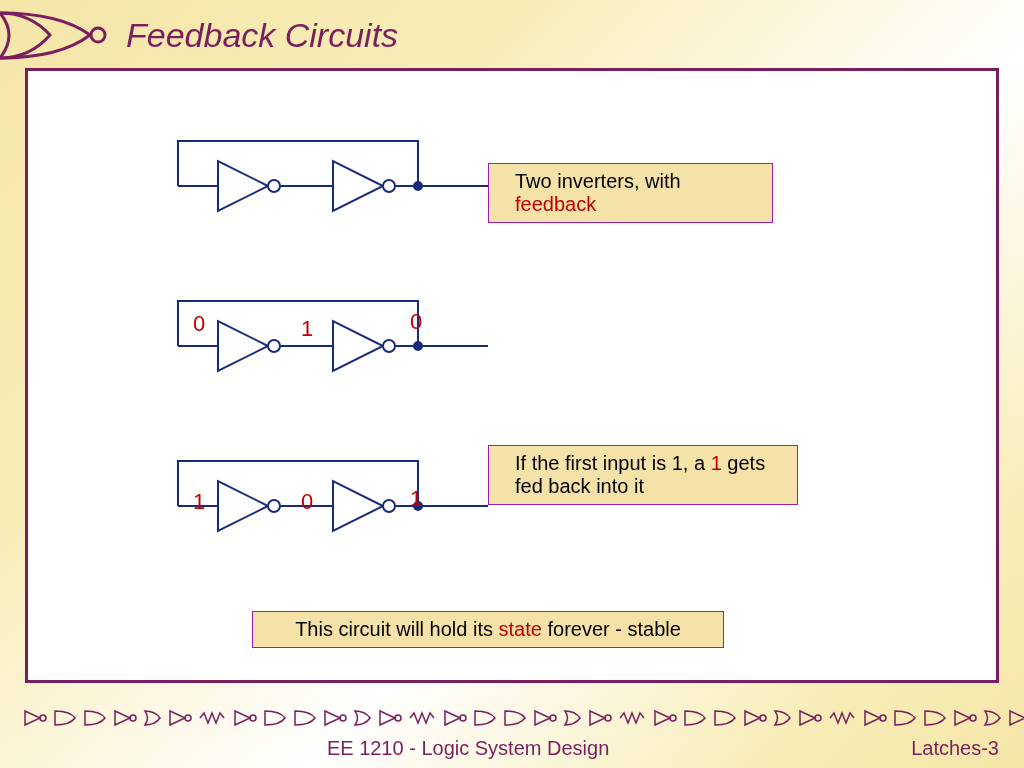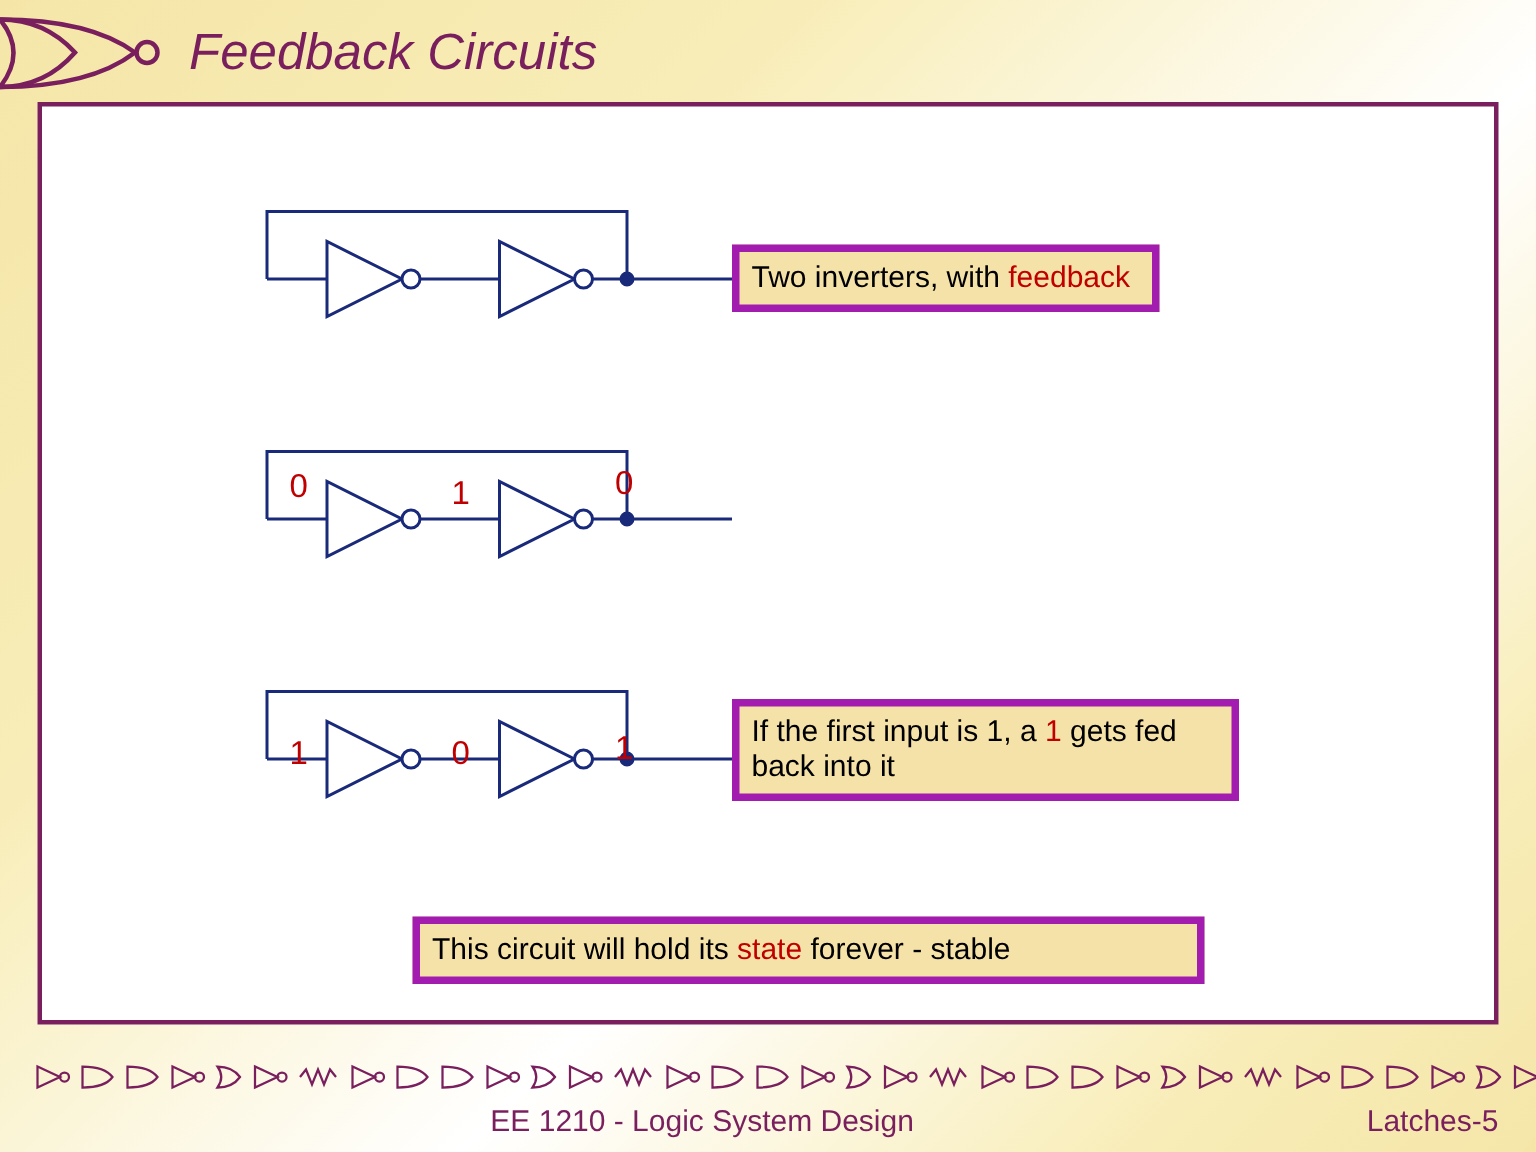--- a/index.html
+++ b/index.html
@@ -33,22 +33,22 @@
     margin: 5px 25px 0 25px;
     height: 615px;
     position: relative;
   }
   .diagram {
     position: absolute;
   }
   .annotation-box {
     position: absolute;
     background: #f5e2a8;
-    border: 5px solid #a21caf;
-    padding: 6px 8px;
+    border: 1px solid #a21caf;
+    padding: 6px 26px;
     font-size: 20px;
     color: #000;
   }
   .annotation-box .red { color: #c00000; }
   .label-text {
     position: absolute;
     font-size: 22px;
     color: #c00000;
   }
   .footer-decor {
@@ -129,25 +129,25 @@
       <path d="M 175 30 L 175 80 L 225 55 Z" fill="#fff"></path>
       <circle cx="231" cy="55" r="6" fill="#fff"></circle>
       <path d="M 237 55 L 330 55"></path>
       <circle cx="260" cy="55" r="4" fill="#1a2a7a"></circle>
       <path d="M 260 55 L 260 10 L 20 10 L 20 55"></path>
     </g>
   </svg>
   <span class="label-text" style="left:165px; top:418px;">1</span>
   <span class="label-text" style="left:273px; top:418px;">0</span>
   <span class="label-text" style="left:382px; top:415px;">1</span>
-  <div class="annotation-box" style="left:460px; top:395px; width:338px;">
+  <div class="annotation-box" style="left:460px; top:374px; width:310px;">
     <span>If the first input is 1, a </span><span class="red">1</span><span> gets fed back into it</span>
   </div>
 
-  <div class="annotation-box" style="left:247px; top:540px; width:528px; text-align:left;">
+  <div class="annotation-box" style="left:224px; top:540px; width:472px; text-align:center;">
     <span>This circuit will hold its </span><span class="red">state</span><span> forever - stable</span>
   </div>
 
 </div>
 
 <svg class="footer-decor" viewBox="0 0 1024 30" preserveAspectRatio="none">
   <g stroke="#7a1f5e" stroke-width="1.5" fill="none">
     <g id="gateset">
       <path d="M 25 8 L 25 22 L 40 15 Z"></path>
         <circle cx="43" cy="15" r="3"></circle>
@@ -162,14 +162,14 @@
     </g>
     <use href="#gateset" x="210"></use>
     <use href="#gateset" x="420"></use>
     <use href="#gateset" x="630"></use>
     <use href="#gateset" x="840"></use>
   </g>
 </svg>
 
 <div class="footer-text">
   <span class="footer-center">EE 1210 - Logic System Design</span>
-  <span class="footer-right">Latches-5</span>
+  <span class="footer-right">Latches-3</span>
 </div>
 
 </body></html>

